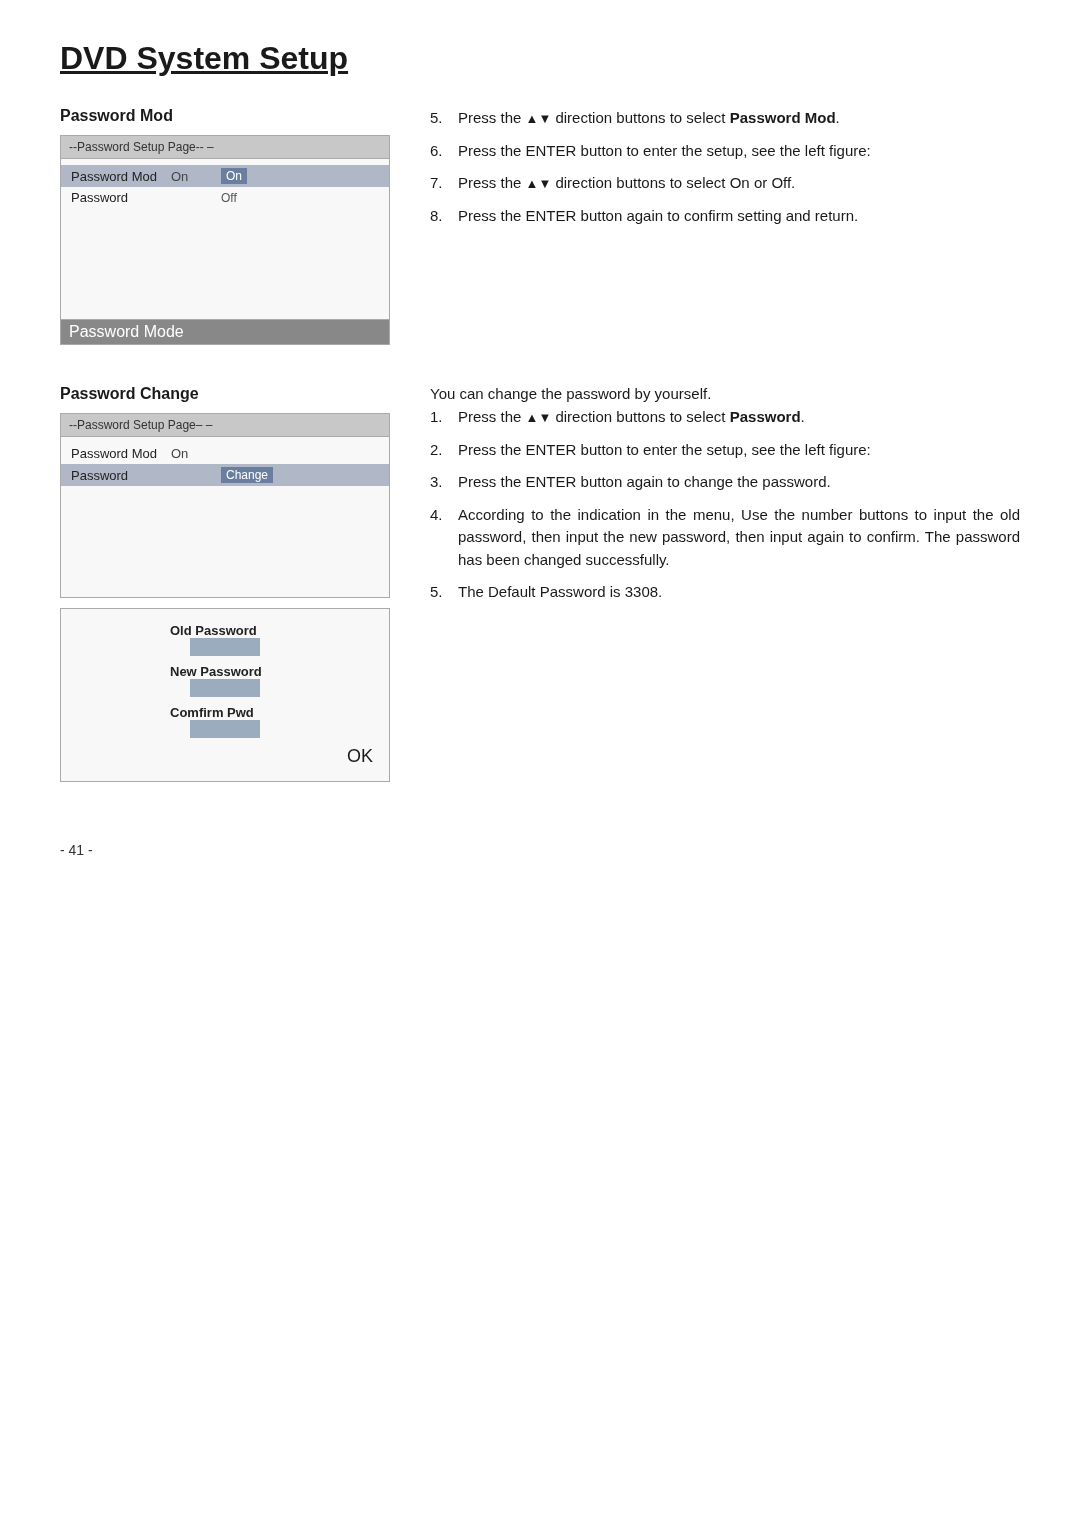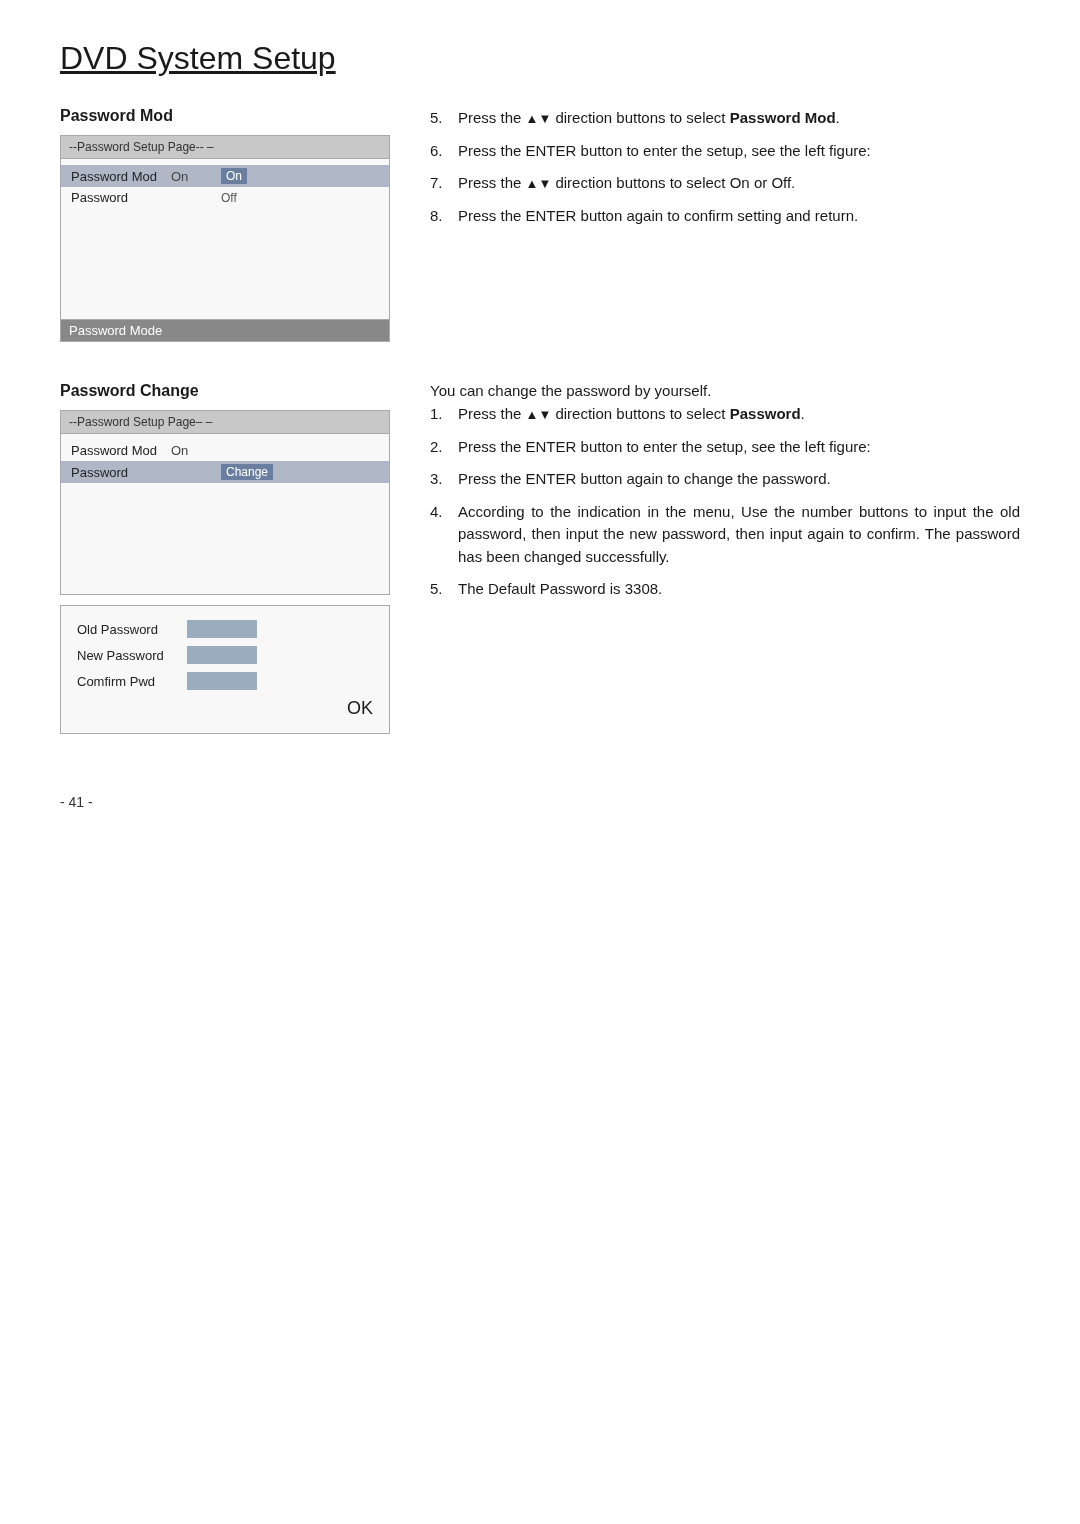--- a/index.html
+++ b/index.html
@@ -13,21 +13,21 @@
       min-height: 1524px;
       background: #ffffff;
       font-family: Arial, sans-serif;
       font-size: 15px;
       color: #1a1a1a;
       padding: 40px 60px 60px 60px;
     }
 
     .page-title {
       font-size: 32px;
-      font-weight: normal;
+      font-weight: bold;
       text-decoration: underline;
       margin-bottom: 30px;
       font-family: Arial, sans-serif;
     }
 
     .section {
       display: flex;
       flex-direction: row;
       gap: 30px;
       margin-bottom: 40px;
@@ -98,21 +98,21 @@
 
     .menu-row-option.selected {
       background: #6a7fa0;
       color: white;
       padding: 1px 5px;
     }
 
     .menu-status-bar {
       background: #888;
       color: white;
-      font-size: 13px;
+      font-size: 16px;
       padding: 3px 8px;
       border-top: 1px solid #aaa;
     }
 
     
     .instructions-list {
       list-style: none;
       padding: 0;
     }
 
@@ -154,24 +154,25 @@
     .password-input-box {
       border: 1px solid #aaa;
       background: #f8f8f8;
       width: 330px;
       padding: 14px 16px;
       margin-top: 10px;
     }
 
     .password-input-row {
       display: flex;
-      flex-direction: row;
+      flex-direction: column;
       align-items: center;
       margin-bottom: 8px;
       font-size: 13px;
+      font-weight: bold;
     }
 
     .password-input-label {
       width: 110px;
       color: #222;
     }
 
     .password-input-field {
       width: 70px;
       height: 18px;

